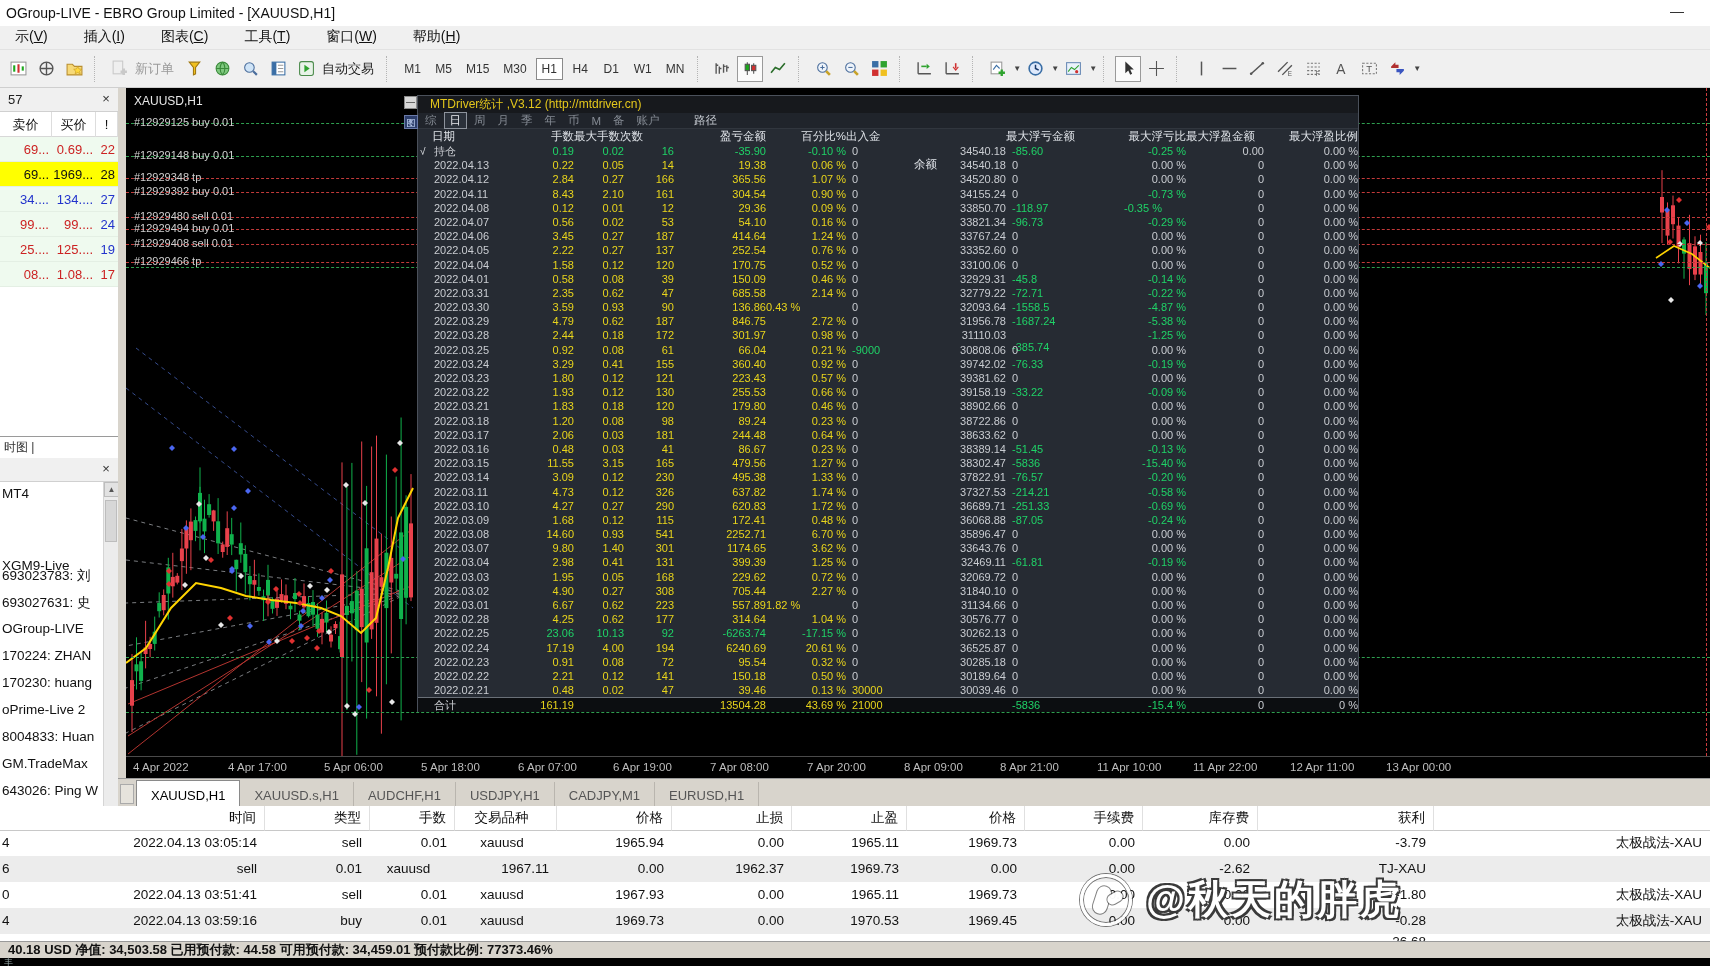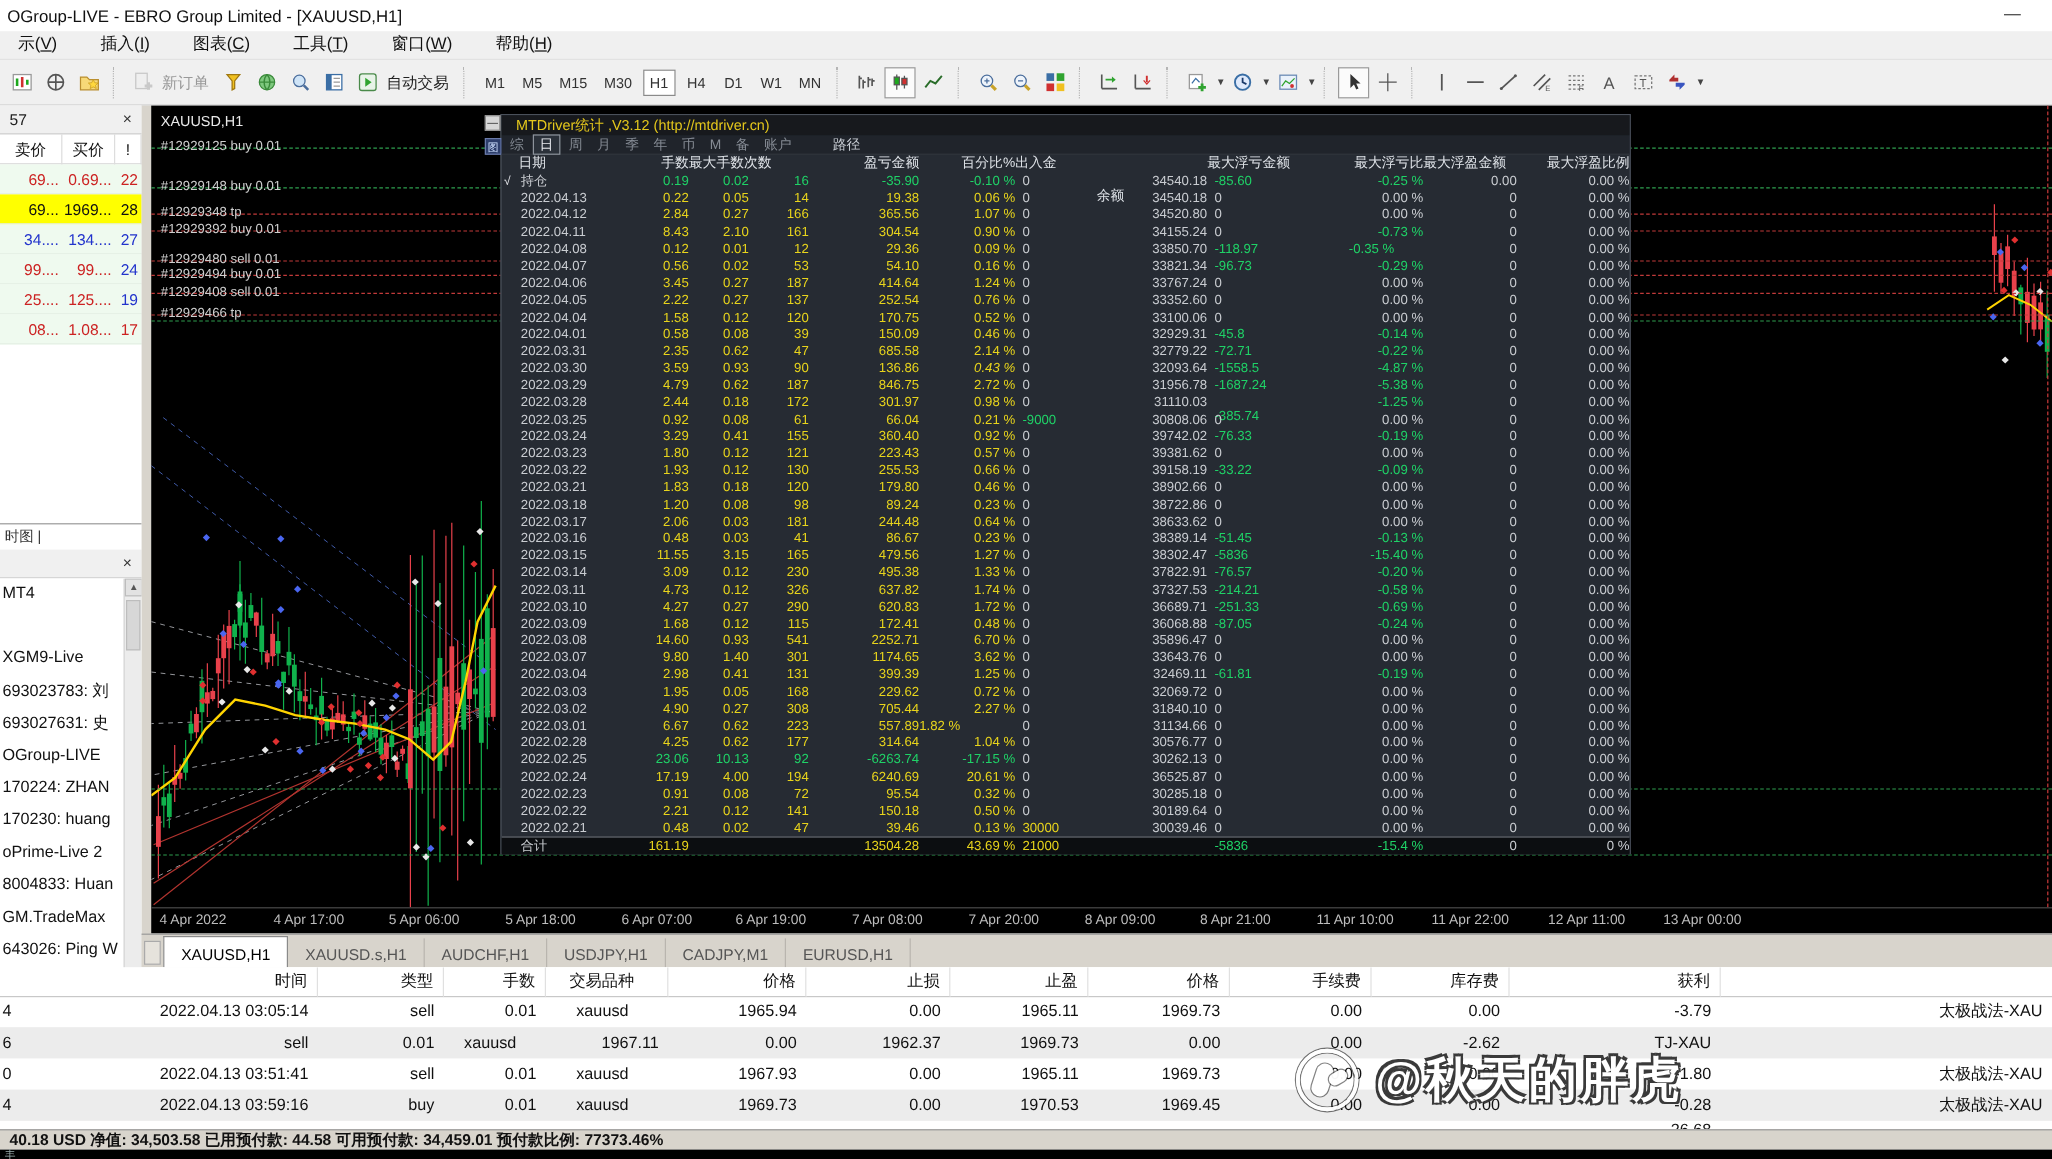--- a/index.html
+++ b/index.html
@@ -395,21 +395,21 @@
     <div class="paneltitle" style="position:absolute;left:0;top:370px;width:118px;">
       <span class="closex">×</span>
     </div>
     <div class="navlist" style="position:absolute;left:0;top:394px;width:118px;" id="navlist">
       <div class="scrollbar">
         <div class="sbtn" style="top:0;">▲</div>
         <div class="sthumb"></div>
         <div class="sbtn" style="bottom:0;">▼</div>
       </div>
     <div class="navitem" style="top: 4px;">MT4</div>
-        <div class="navitem" style="top: 58px;">XGM9-Live</div>
+        <div class="navitem" style="top: 76px;">XGM9-Live</div>
         <div class="navitem" style="top: 85px;">693023783: 刘</div>
         <div class="navitem" style="top: 112px;">693027631: 史</div>
         <div class="navitem" style="top: 139px;">OGroup-LIVE</div>
         <div class="navitem" style="top: 166px;">170224: ZHAN</div>
         <div class="navitem" style="top: 193px;">170230: huang</div>
         <div class="navitem" style="top: 220px;">oPrime-Live 2</div>
         <div class="navitem" style="top: 247px;">8004833: Huan</div>
         <div class="navitem" style="top: 274px;">GM.TradeMax</div>
         <div class="navitem" style="top: 301px;">643026: Ping W</div>
         <div class="navitem" style="top: 328px;">GM.TradeMax</div>
@@ -865,21 +865,21 @@
           <div style="text-align: right; color: rgb(31, 210, 103);">-0.22 %</div>
           <div style="text-align: right; color: rgb(201, 204, 209);">0</div>
           <div style="text-align: right; color: rgb(201, 204, 209);">0.00 %</div>
         </div>
         <div class="srow">
           <div style="text-align: left; color: rgb(201, 204, 209); padding-left: 2px;">2022.03.30</div>
           <div style="text-align: right; color: rgb(232, 212, 28);">3.59</div>
           <div style="text-align: right; color: rgb(232, 212, 28);">0.93</div>
           <div style="text-align: right; color: rgb(232, 212, 28);">90</div>
           <div style="text-align: right; color: rgb(232, 212, 28);">136.86</div>
-          <div style="text-align: right; color: rgb(232, 212, 28); font-style: italic;">0.43 %</div>
+          <div style="color: rgb(232, 212, 28);">0.43 %</div>
           <div style="text-align: left; color: rgb(201, 204, 209); padding-left: 6px;">0</div>
           <div style="text-align: right; color: rgb(201, 204, 209);">32093.64</div>
           <div style="text-align: left; color: rgb(31, 210, 103); padding-left: 6px;">-1558.5</div>
           <div style="text-align: right; color: rgb(31, 210, 103);">-4.87 %</div>
           <div style="text-align: right; color: rgb(201, 204, 209);">0</div>
           <div style="text-align: right; color: rgb(201, 204, 209);">0.00 %</div>
         </div>
         <div class="srow">
           <div style="text-align: left; color: rgb(201, 204, 209); padding-left: 2px;">2022.03.29</div>
           <div style="text-align: right; color: rgb(232, 212, 28);">4.79</div>

